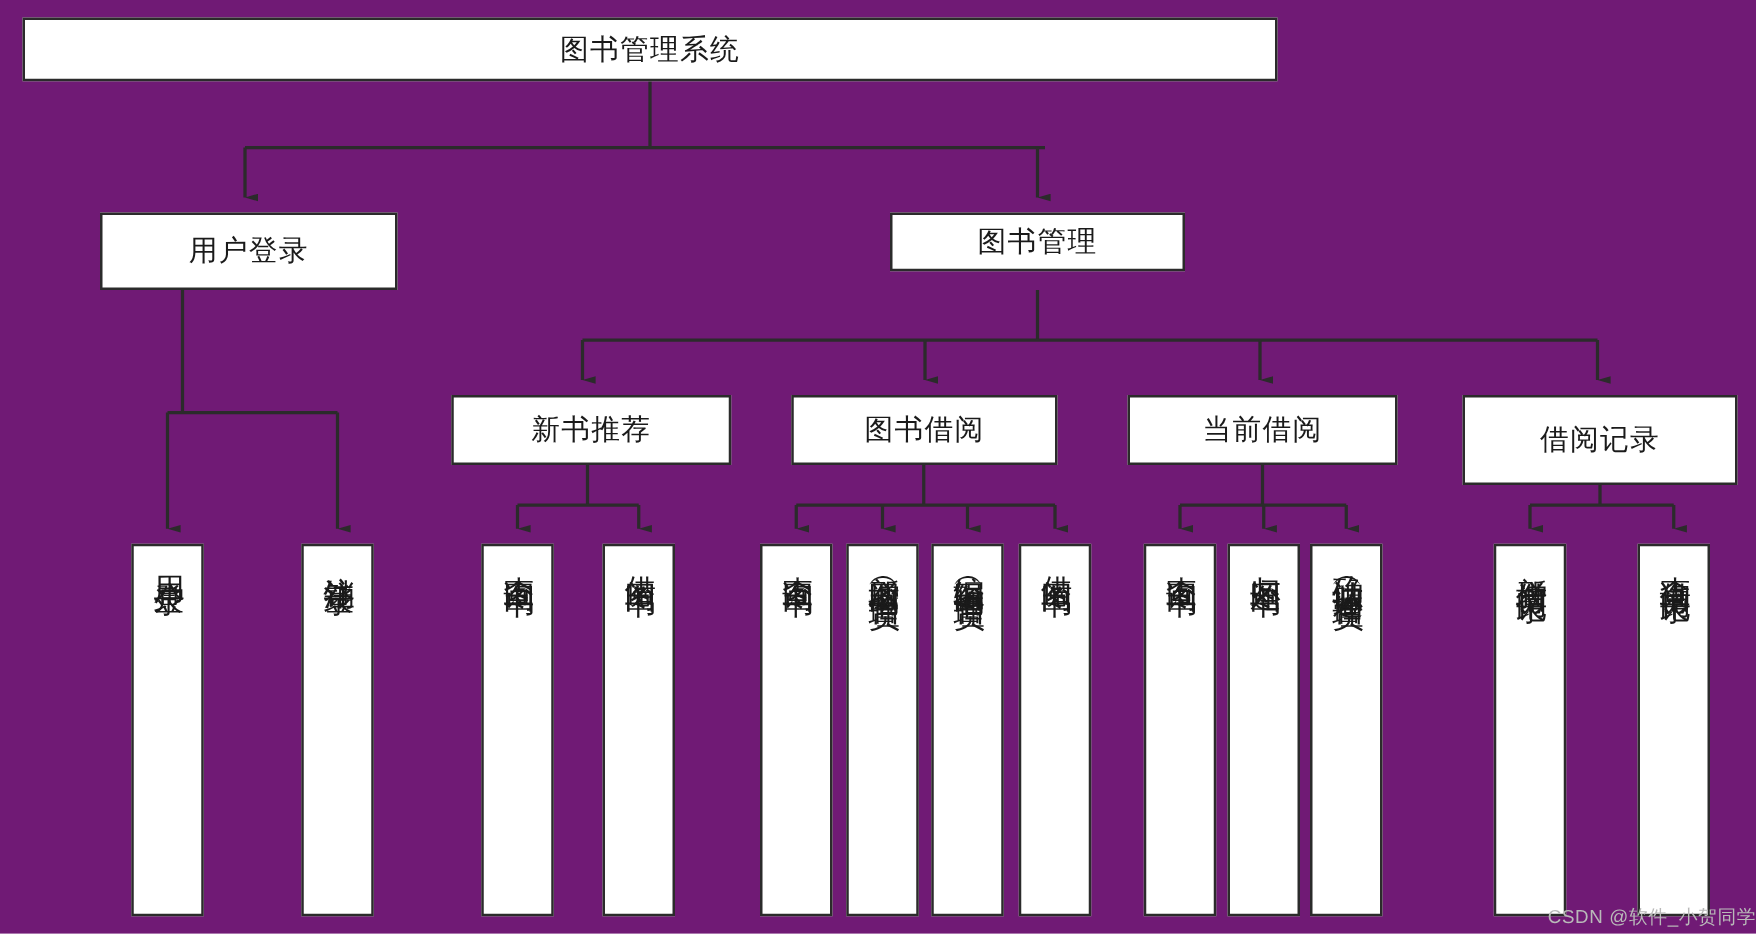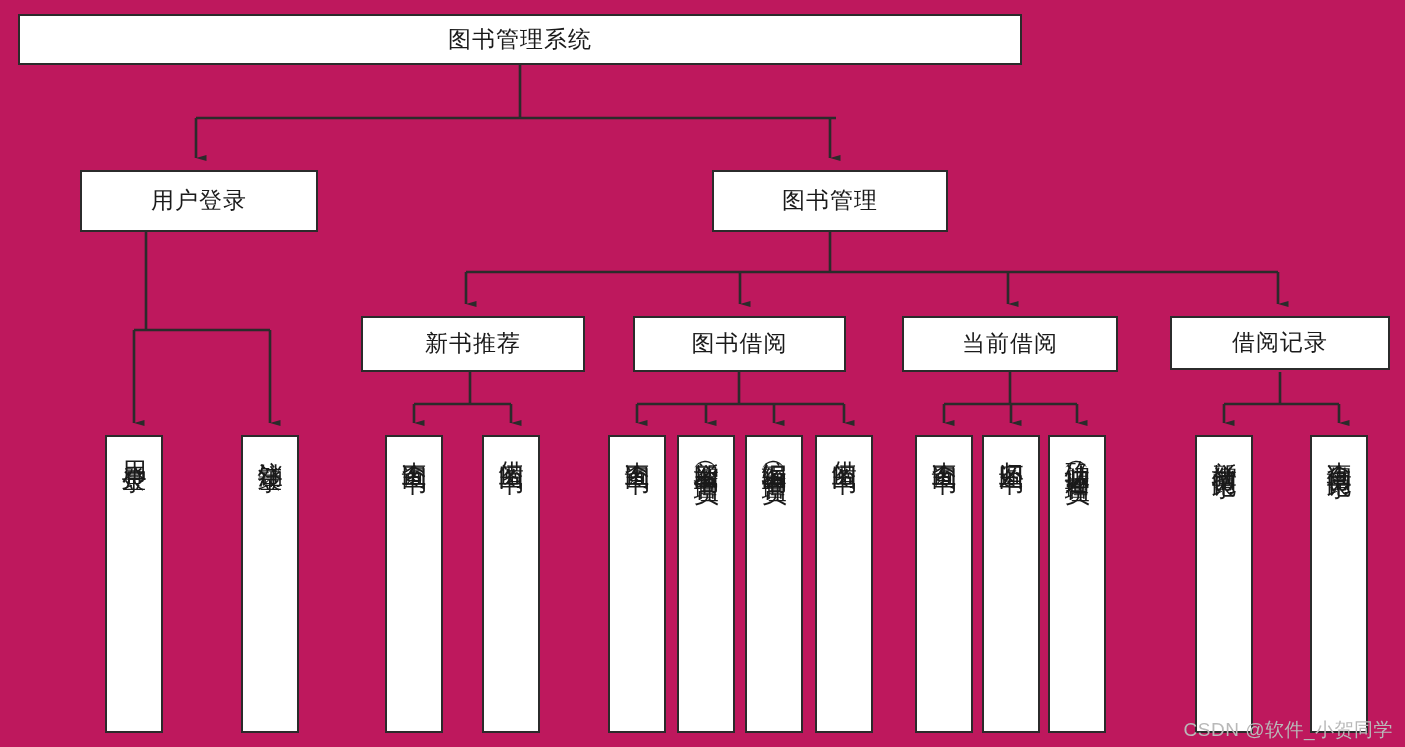--- a/index.html
+++ b/index.html
@@ -7,21 +7,21 @@
     padding: 0;
     background: #ffffff;
   }
   body {
     font-family: "Liberation Sans", "DejaVu Sans", sans-serif;
   }
   #canvas {
     position: relative;
     width: 1405px;
     height: 747px;
-    background: #be185d;
+    background: #701a75;
     overflow: hidden;
   }
   #wires {
     position: absolute;
     left: 0;
     top: 0;
     width: 1405px;
     height: 747px;
     pointer-events: none;
   }
@@ -51,23 +51,23 @@
     align-items: center;
   }
   .node.vert.top-aligned {
     justify-content: flex-start;
   }
   .node-label {
     display: block;
   }
   #watermark {
     position: absolute;
-    right: 12px;
+    right: 0;
     bottom: 4px;
-    font-size: 19px;
+    font-size: 15px;
     color: #b9b9b9;
     letter-spacing: 0.5px;
     white-space: nowrap;
     z-index: 5;
     text-align: right;
   }
 </style>
 </head>
 <body>
 
@@ -126,34 +126,34 @@
     </g>
   </svg>
 
   <div class="node horiz" style="left:18px; top:14px; width:1004px; height:51px;">
     <span class="node-label">图书管理系统</span>
   </div>
 
   <div class="node horiz" style="left:80px; top:170px; width:238px; height:62px;">
     <span class="node-label">用户登录</span>
   </div>
-  <div class="node horiz" style="left:712px; top:170px; width:236px; height:62px;">
+  <div class="node horiz" style="left:712px; top:170px; width:236px; height:47px;">
     <span class="node-label">图书管理</span>
   </div>
 
   <div class="node horiz" style="left:361px; top:316px; width:224px; height:56px;">
     <span class="node-label">新书推荐</span>
   </div>
   <div class="node horiz" style="left:633px; top:316px; width:213px; height:56px;">
     <span class="node-label">图书借阅</span>
   </div>
   <div class="node horiz" style="left:902px; top:316px; width:216px; height:56px;">
     <span class="node-label">当前借阅</span>
   </div>
-  <div class="node horiz" style="left:1170px; top:316px; width:220px; height:54px;">
+  <div class="node horiz" style="left:1170px; top:316px; width:220px; height:72px;">
     <span class="node-label">借阅记录</span>
   </div>
 
   <div class="node vert" style="left:105px; top:435px; width:58px; height:298px;">
     <span class="node-label">用户登录</span>
   </div>
   <div class="node vert" style="left:241px; top:435px; width:58px; height:298px;">
     <span class="node-label">注销登录</span>
   </div>
 

